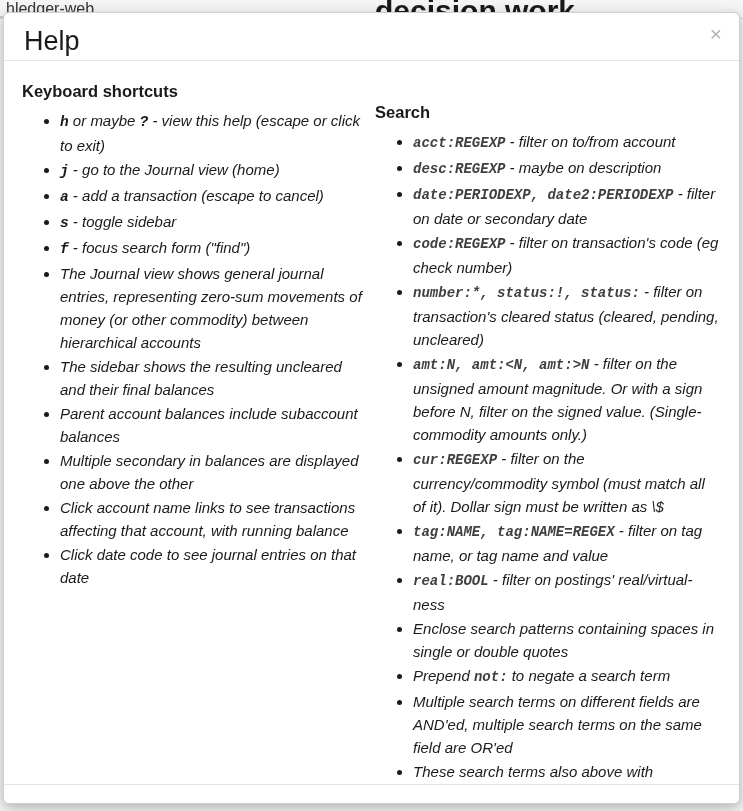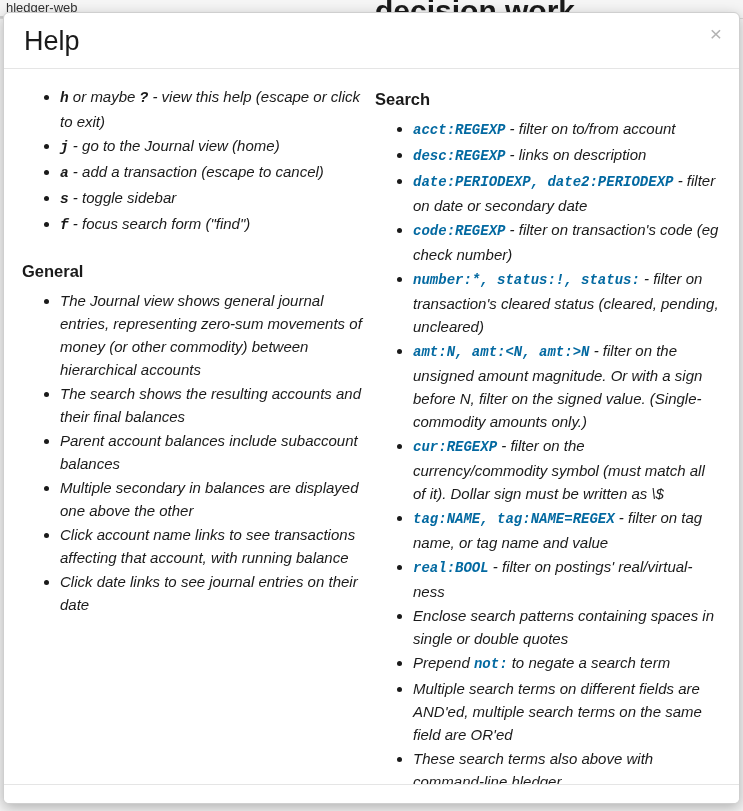--- a/index.html
+++ b/index.html
@@ -17,21 +17,21 @@
   
   .page-bg {
     position: absolute;
     inset: 0;
     background: #f5f5f5;
   }
   .bg-brand {
     position: absolute;
     top: 0;
     left: 6px;
-    font-size: 13px;
+    font-size: 16px;
     color: #333;
     font-family: "Liberation Sans", sans-serif;
   }
   .bg-brand-underline {
     position: absolute;
     top: 16px;
     left: 0;
     width: 132px;
     height: 2px;
     background: #cfcfcf;
@@ -66,21 +66,21 @@
     height: 792px;
     background: #ffffff;
     border: 1px solid #cfcfcf;
     border-radius: 6px;
     box-shadow: 0 4px 14px rgba(0,0,0,0.28);
     box-sizing: border-box;
     overflow: hidden;
   }
   .modal-header {
     position: relative;
-    height: 56px;
+    height: 48px;
     border-bottom: 1px solid #e5e5e5;
     box-sizing: border-box;
   }
   .modal-title {
     position: absolute;
     left: 20px;
     top: 13px;
     font-size: 27px;
     color: #1a1a1a;
     font-weight: normal;
@@ -106,20 +106,21 @@
   }
   .col {
     box-sizing: border-box;
   }
   .col-left {
     width: 362px;
     padding-right: 10px;
   }
   .col-right {
     width: 355px;
+    margin-top: 21px;
   }
   h4.section {
     font-size: 16.5px;
     font-weight: bold;
     color: #1a1a1a;
     margin: 4px 0 8px 0;
     line-height: 20px;
   }
   h4.section.general {
     margin-top: 24px;
@@ -133,21 +134,21 @@
   ul.help-list li {
     font-size: 15px;
     line-height: 23px;
     color: #1a1a1a;
     margin-bottom: 1px;
   }
   code, .mono {
     font-family: "Liberation Mono", monospace;
     font-size: 14px;
     font-weight: bold;
-    color: #0369a1;
+    color: #404040;
   }
   .kbd {
     font-family: "Liberation Mono", monospace;
     font-size: 14.5px;
     font-weight: bold;
   }
   .modal-footer {
     position: absolute;
     left: 0;
     right: 0;
@@ -169,44 +170,44 @@
 
 <div class="modal">
   <div class="modal-header">
     <div class="modal-title">Help</div>
     <button class="modal-close">×</button>
   </div>
 
   <div class="modal-body">
 
     <div class="col col-left">
+      <h4 class="section">Keyboard shortcuts</h4>
       <ul class="help-list">
         <li><span class="kbd">h</span><span> or maybe </span><span class="kbd">?</span><span> - view this help (escape or click to exit)</span></li>
         <li><span class="kbd">j</span><span> - go to the Journal view (home)</span></li>
         <li><span class="kbd">a</span><span> - add a transaction (escape to cancel)</span></li>
         <li><span class="kbd">s</span><span> - toggle sidebar</span></li>
         <li><span class="kbd">f</span><span> - focus search form ("find")</span></li>
       </ul>
 
-      <h4 class="section general">General</h4>
       <ul class="help-list">
         <li>The Journal view shows general journal entries, representing zero-sum movements of money (or other commodity) between hierarchical accounts</li>
-        <li>The search shows the resulting accounts and their final balances</li>
+        <li>The sidebar shows the resulting uncleared and their final balances</li>
         <li>Parent account balances include subaccount balances</li>
         <li>Multiple secondary in balances are displayed one above the other</li>
         <li>Click account name links to see transactions affecting that account, with running balance</li>
-        <li>Click date links to see journal entries on their date</li>
+        <li>Click date code to see journal entries on that date</li>
       </ul>
     </div>
 
     <div class="col col-right">
       <h4 class="section">Search</h4>
       <ul class="help-list">
         <li><span class="mono">acct:REGEXP</span><span> - filter on to/from account</span></li>
-        <li><span class="mono">desc:REGEXP</span><span> - links on description</span></li>
+        <li><span class="mono">desc:REGEXP</span><span> - maybe on description</span></li>
         <li><span class="mono">date:PERIODEXP, date2:PERIODEXP</span><span> - filter on date or secondary date</span></li>
         <li><span class="mono">code:REGEXP</span><span> - filter on transaction's code (eg check number)</span></li>
         <li><span class="mono">number:*, status:!, status:</span><span> - filter on transaction's cleared status (cleared, pending, uncleared)</span></li>
         <li><span class="mono">amt:N, amt:&lt;N, amt:&gt;N</span><span> - filter on the unsigned amount magnitude. Or with a sign before N, filter on the signed value. (Single-commodity amounts only.)</span></li>
         <li><span class="mono">cur:REGEXP</span><span> - filter on the currency/commodity symbol (must match all of it). Dollar sign must be written as \$</span></li>
         <li><span class="mono">tag:NAME, tag:NAME=REGEX</span><span> - filter on tag name, or tag name and value</span></li>
         <li><span class="mono">real:BOOL</span><span> - filter on postings' real/virtual-ness</span></li>
         <li>Enclose search patterns containing spaces in single or double quotes</li>
         <li><span>Prepend </span><span class="mono">not:</span><span> to negate a search term</span></li>
         <li>Multiple search terms on different fields are AND'ed, multiple search terms on the same field are OR'ed</li>

